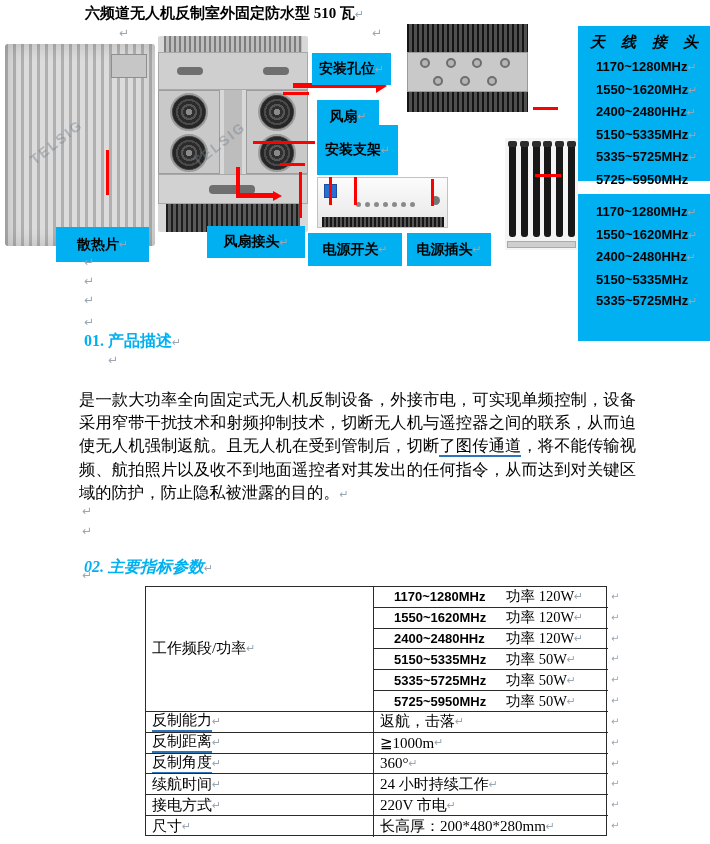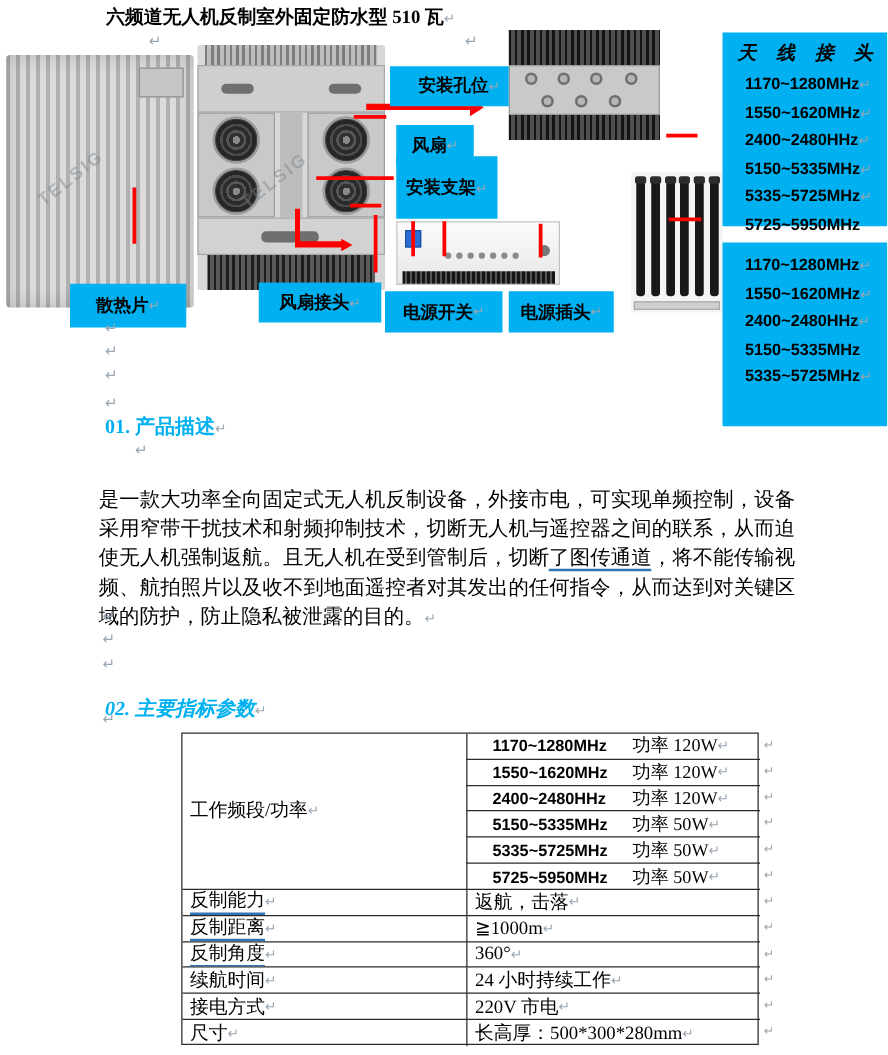--- a/index.html
+++ b/index.html
@@ -183,21 +183,21 @@
   <div class="red" style="left:280px;top:163px;width:25px;height:3px;"></div>
   <div class="red" style="left:236px;top:167px;width:4px;height:29px;"></div>
   <div class="red arrow-r small" style="left:236px;top:193px;width:38px;height:5px;"></div>
   <div class="red" style="left:299px;top:172px;width:3px;height:46px;"></div>
   <div class="red" style="left:329px;top:177px;width:3px;height:28px;"></div>
   <div class="red" style="left:354px;top:177px;width:3px;height:28px;"></div>
   <div class="red" style="left:431px;top:179px;width:3px;height:27px;"></div>
   <div class="red" style="left:533px;top:107px;width:25px;height:3px;"></div>
   <div class="red" style="left:535px;top:174px;width:26px;height:3px;"></div>
 
-  <div class="callout" style="left:312px;top:53px;width:79px;height:32px;padding-left:16px;">
+  <div class="callout" style="left:312px;top:53px;width:79px;height:32px;">
     <span>安装孔位</span>
       <span class="pil">↵</span>
   </div>
   <div class="callout" style="left:317px;top:100px;width:62px;height:33px;">
     <span>风扇</span>
       <span class="pil">↵</span>
   </div>
   <div class="callout" style="left:317px;top:125px;width:81px;height:50px;">
     <span>安装支架</span>
       <span class="pil">↵</span>
@@ -334,21 +334,21 @@
       </div>
     <div class="cell c2" style="grid-column:2;grid-row:11;">
         <span>220V 市电</span>
         <span class="pil">↵</span>
       </div>
     <div class="cell last" style="grid-column:1;grid-row:12;">
         <span>尺寸</span>
         <span class="pil">↵</span>
       </div>
     <div class="cell c2 last" style="grid-column:2;grid-row:12;">
-        <span>长高厚：500*300*280mm</span>
+        <span>长高厚：200*480*280mm</span>
         <span class="pil">↵</span>
       </div>
   </div>
 
   <div class="pil-col">
     <span>↵</span>
       <span>↵</span>
       <span>↵</span>
     <span>↵</span>
       <span>↵</span>

